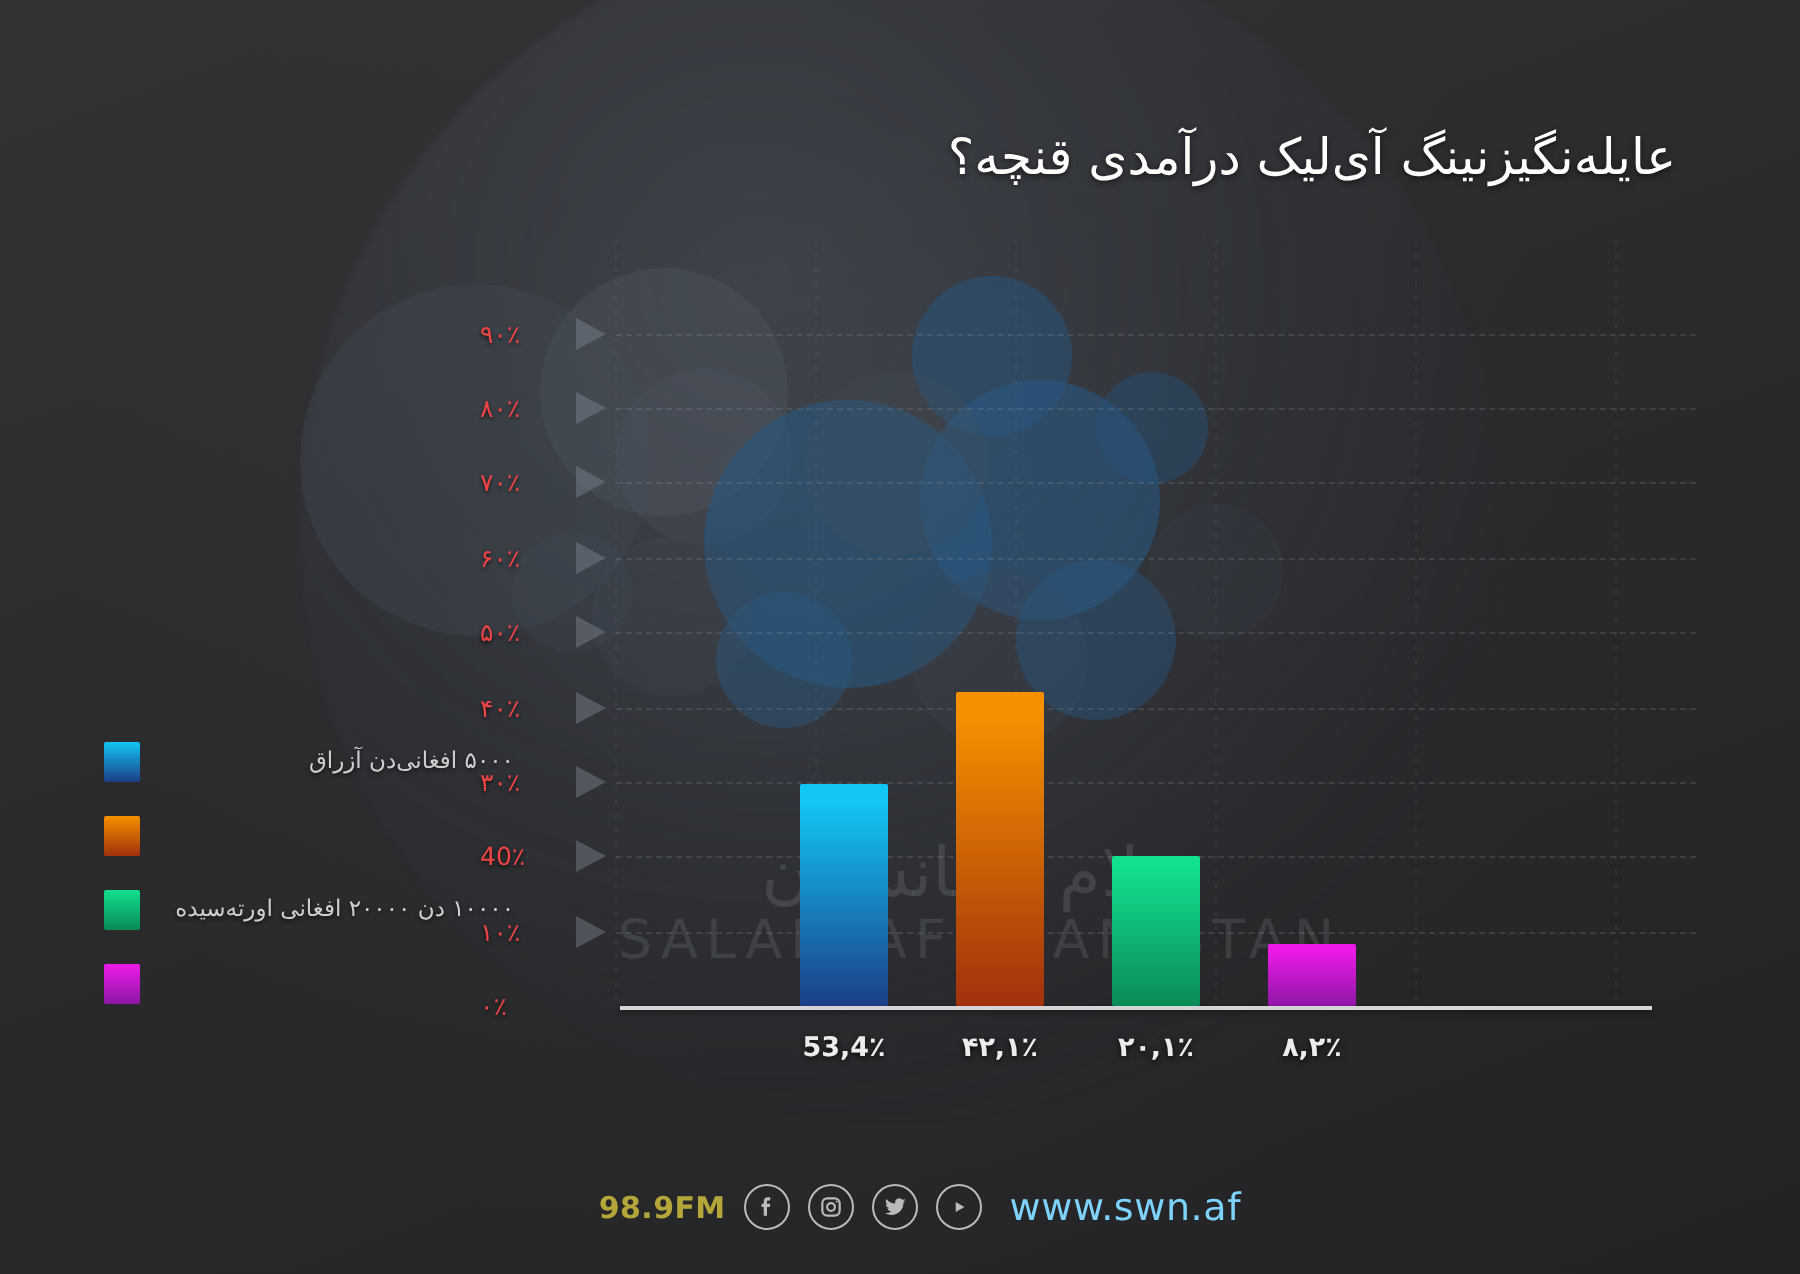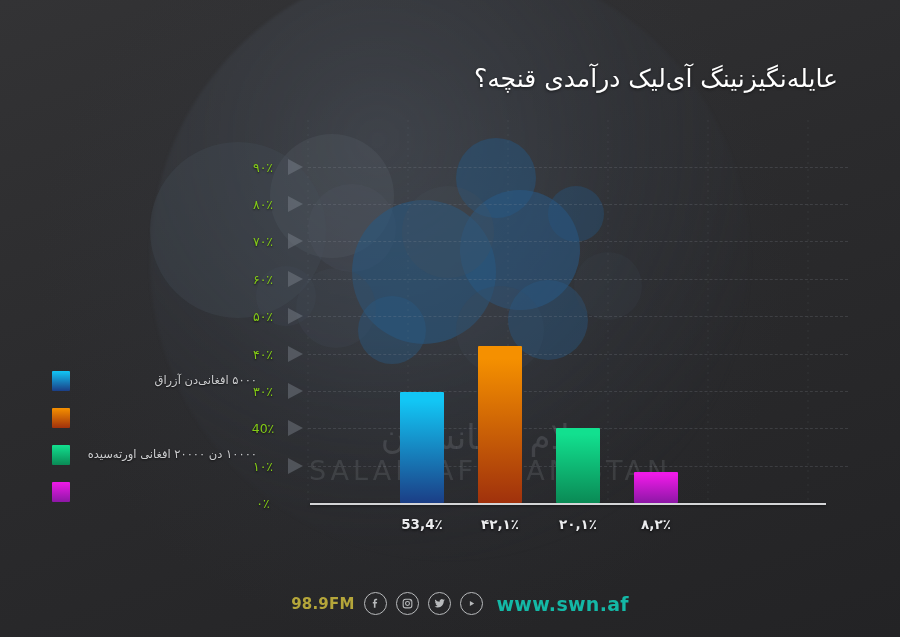--- a/index.html
+++ b/index.html
@@ -110,22 +110,22 @@
     left: 60px;
     width: 540px;
     height: 0;
     border-top: 1px dashed rgba(150,156,166,0.20);
   }
 
   .ytick {
     position: absolute;
     right: 0;
     width: 46px;
-    text-align: center;
-    color: #84cc16;
+    text-align: left;
+    color: #ef4444;
     font-size: 12.5px;
     direction: rtl;
     transform: translateY(-50%);
     text-shadow: 0 1px 2px rgba(0,0,0,0.7);
   }
 
   .yarrow {
     position: absolute;
     width: 0; height: 0;
     border-top: 8px solid transparent;
@@ -217,23 +217,23 @@
     width: 23px; height: 23px;
     border-radius: 50%;
     border: 1.6px solid #b8babc;
     display: flex;
     align-items: center;
     justify-content: center;
     color: #b8babc;
   }
   .social-icon svg { display: block; }
   .site-url {
-    color: #14b8a6;
+    color: #7dd3fc;
     font-size: 19px;
-    font-weight: bold;
+    font-weight: normal;
     letter-spacing: 0.3px;
     margin-left: 5px;
   }
 </style>
 </head>
 <body>
 
 <div id="stage">
 
   <div class="bg-vignette"></div>

